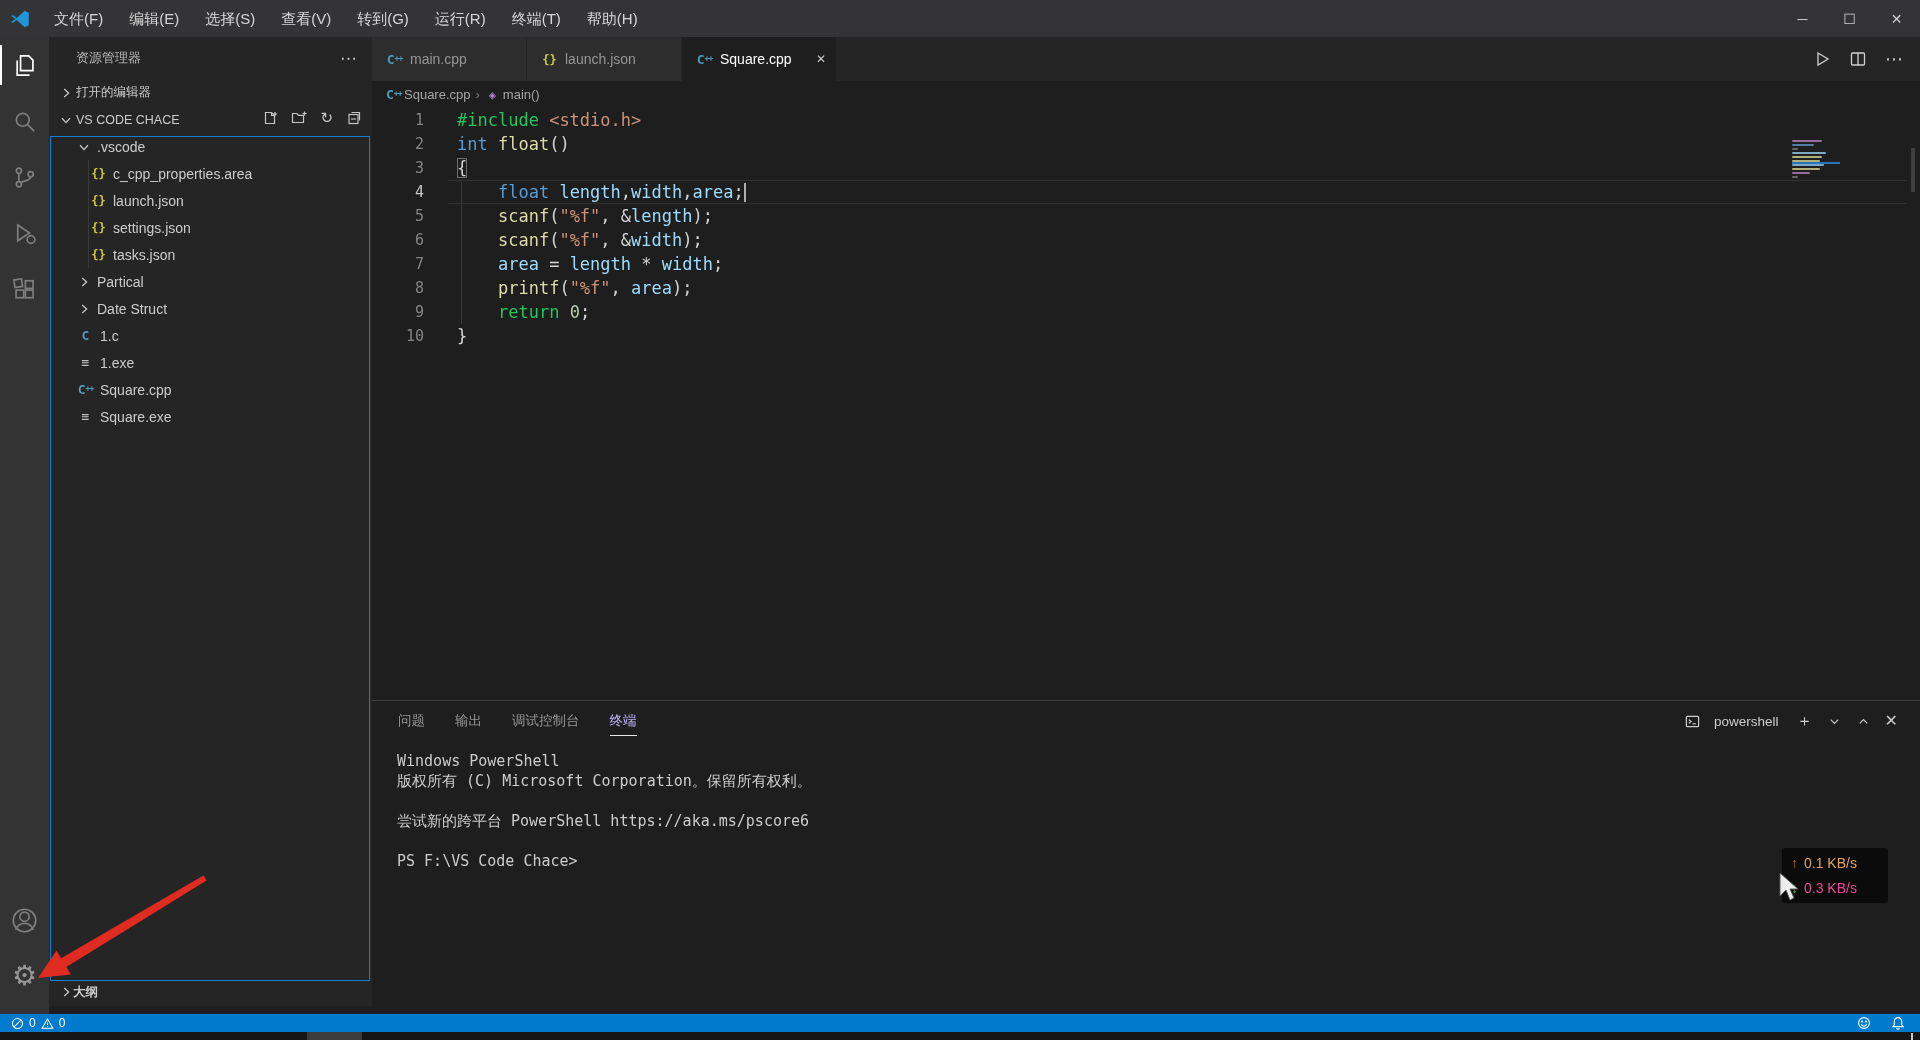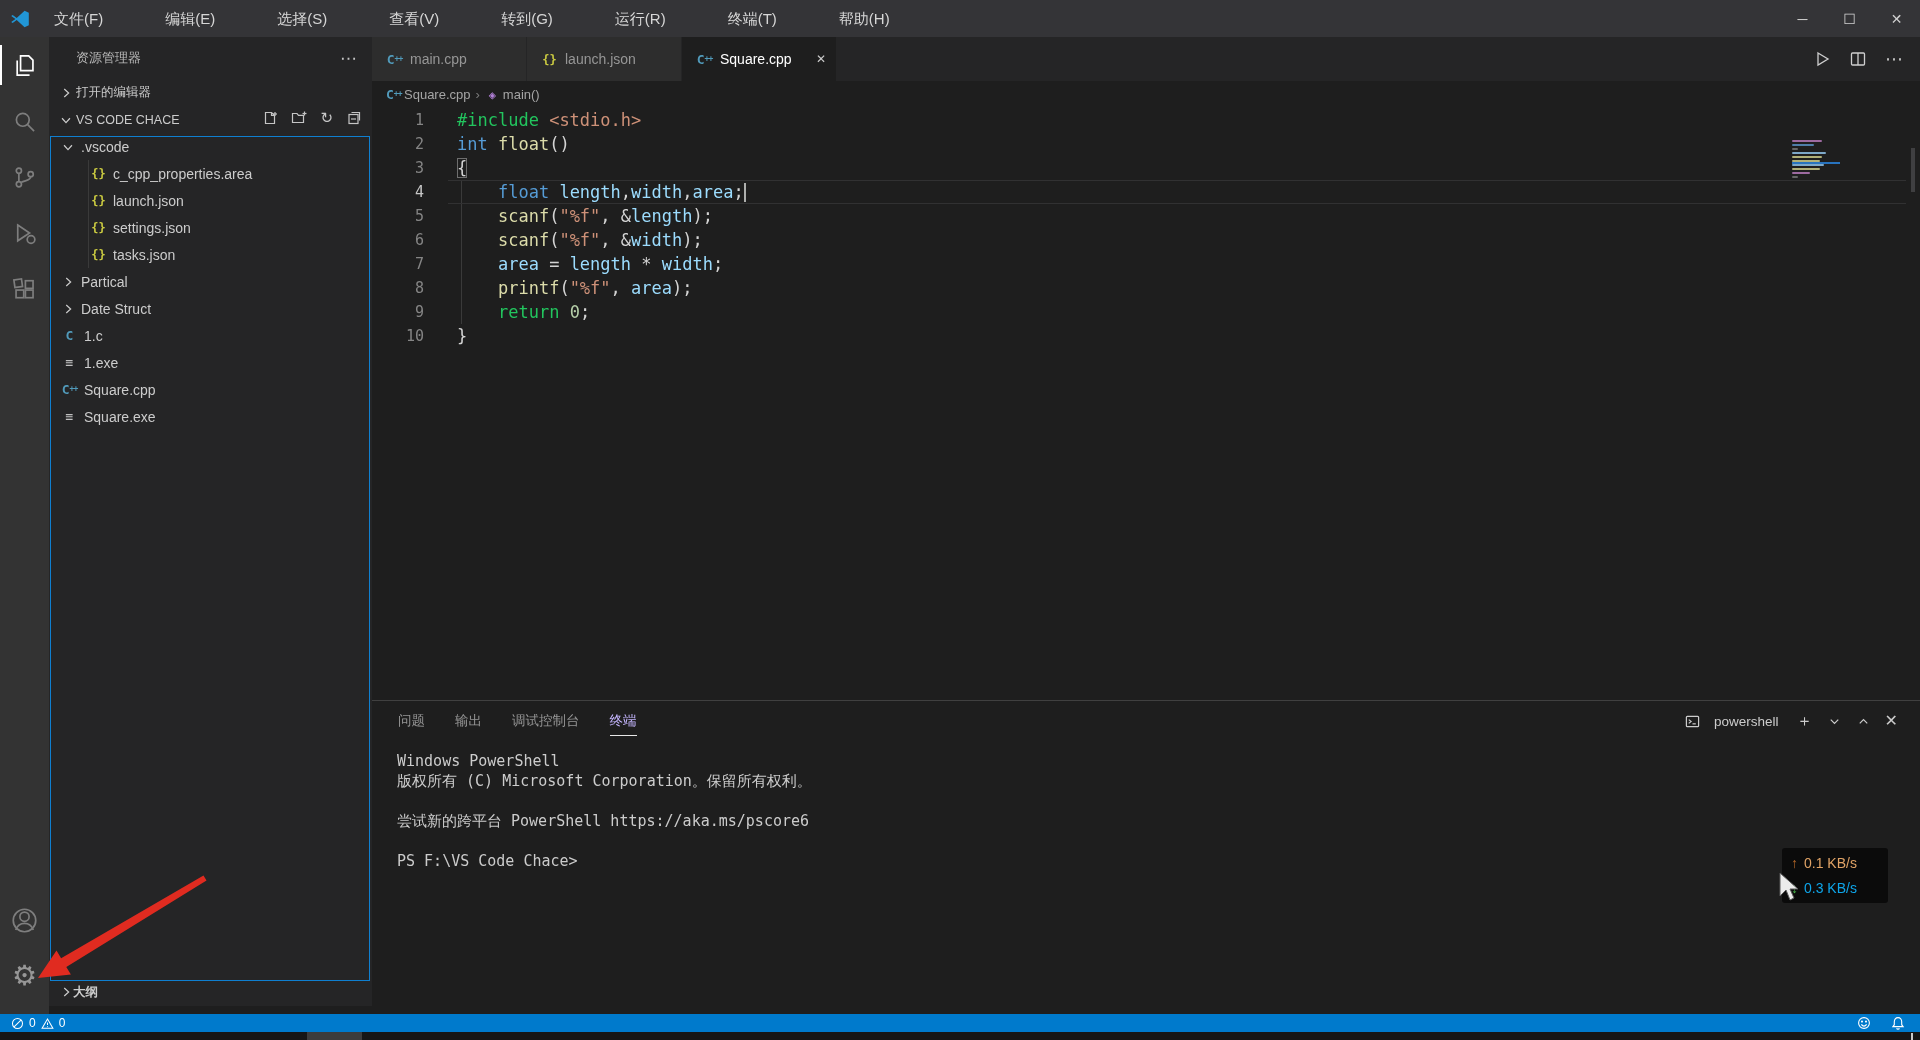--- a/index.html
+++ b/index.html
@@ -4,21 +4,21 @@
 <style>
   * { margin:0; padding:0; box-sizing:border-box; }
   html,body { width:1920px; height:1040px; overflow:hidden; background:#1e1e1e;
               font-family:"Liberation Sans",sans-serif; }
   .screen { position:relative; width:1920px; height:1040px; background:#1e1e1e; }
 
   
   .titlebar { position:absolute; left:0; top:0; width:1920px; height:37px;
               background:#343437; display:flex; align-items:center; color:#cfcfcf; z-index:5;}
   .vslogo { width:22px; height:22px; margin:0 10px 0 9px; flex:none; }
-  .menus { display:flex; height:37px;gap:36px; }
+  .menus { display:flex; height:37px; }
   .menu-item { padding:0 13px; line-height:37px; font-size:15px; color:#d6d6d6; cursor:default; }
   .title-text { position:absolute; left:0; right:0; text-align:center; font-size:14px; color:#c3c3c3; pointer-events:none; }
   .win-controls { position:absolute; right:0; top:0; height:37px; display:flex; }
   .wc { width:47px; height:37px; display:flex; align-items:center; justify-content:center;
         font-size:14px; color:#d0d0d0; }
 
   
   .activitybar { position:absolute; left:0; top:37px; width:49px; height:977px;
                  background:#333333; display:flex; flex-direction:column; z-index:4;}
   .ab-top { display:flex; flex-direction:column; }
@@ -36,21 +36,21 @@
               font-size:13px; color:#b8b8b8; }
   .sb-title .more { margin-left:auto; font-size:17px; letter-spacing:1px; color:#c5c5c5; }
   .sb-section { height:27px; display:flex; align-items:center; padding-left:10px;
                 font-size:12.5px; font-weight:normal; color:#cccccc; }
   .sb-section .ch { margin-right:3px; }
   .sb-actions { margin-left:auto; display:flex; gap:13px; padding-right:10px; }
   .sb-actions svg { width:16px; height:16px; fill:none; stroke:#c5c5c5; stroke-width:1.2; }
   .sb-actions .txt-ic { font-size:15px; color:#c5c5c5; line-height:16px; }
   .tree { position:relative; }
   .tree-row { height:27px; display:flex; align-items:center; font-size:14px; color:#cccccc; }
-  .tree-row.lv1 { padding-left:12px; }
+  .tree-row.lv1 { padding-left:28px; }
   .tree-row.lv2 { padding-left:41px; }
   .tree-row .lbl { margin-left:6px; white-space:nowrap; }
   .tree-guide { position:absolute; left:39px; top:27px; width:1px; height:108px; background:#3a3a3a; }
   .focus-border { position:absolute; left:1px; top:99px; width:320px; height:845px;
                   border:1px solid #0f7fd0; pointer-events:none; }
   .sb-outline { position:absolute; left:0; bottom:0; width:100%; height:28px; display:flex;
                 align-items:center; padding-left:10px; font-size:12.5px; font-weight:bold; }
   .ch { width:14px; height:14px; flex:none; }
   .ch path { fill:none; stroke:#cccccc; stroke-width:1.4; }
 
@@ -133,21 +133,21 @@
   .taskbar-peek { position:absolute; left:307px; top:0; width:55px; height:8px; background:#3c3c3c; }
   .taskbar-tick { position:absolute; left:1911px; top:1px; width:2px; height:7px; background:#c9c9c9; }
 
   
   .netbox { position:absolute; left:1782px; top:848px; width:106px; height:55px;
             background:rgba(10,10,10,0.93); border-radius:3px; z-index:40;
             display:flex; flex-direction:column; justify-content:center; padding-left:9px;
             font-size:14px; line-height:25px; }
   .net-row { display:flex; align-items:center; gap:6px; white-space:nowrap; }
   .net-up-arrow { color:#b96a28; } .net-up-val { color:#e0a366; }
-  .net-dn-arrow { color:#49b349; } .net-dn-val { color:#0ea5e9; }
+  .net-dn-arrow { color:#49b349; } .net-dn-val { color:#ec4899; }
 
   .red-arrow { position:absolute; left:0; top:0; width:1920px; height:1040px;
                pointer-events:none; z-index:50; }
   .mouse-cursor { position:absolute; left:1778px; top:872px; z-index:60; pointer-events:none; }
 </style>
 </head>
 <body>
 
 <div class="screen">
 

